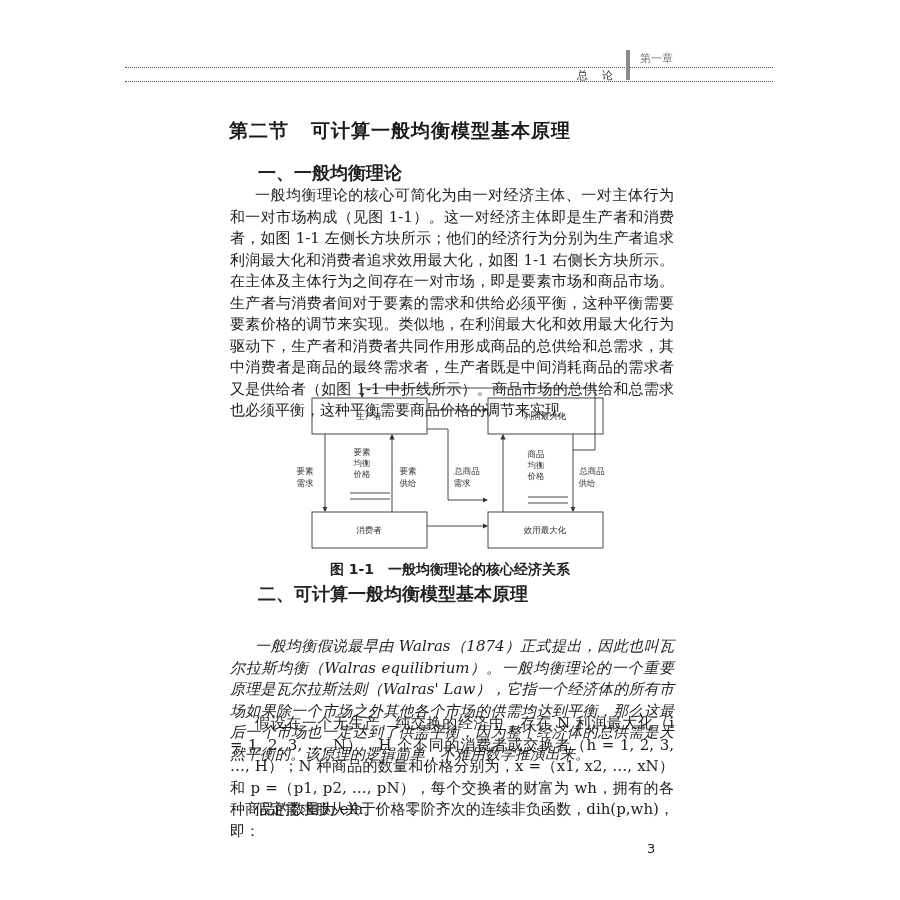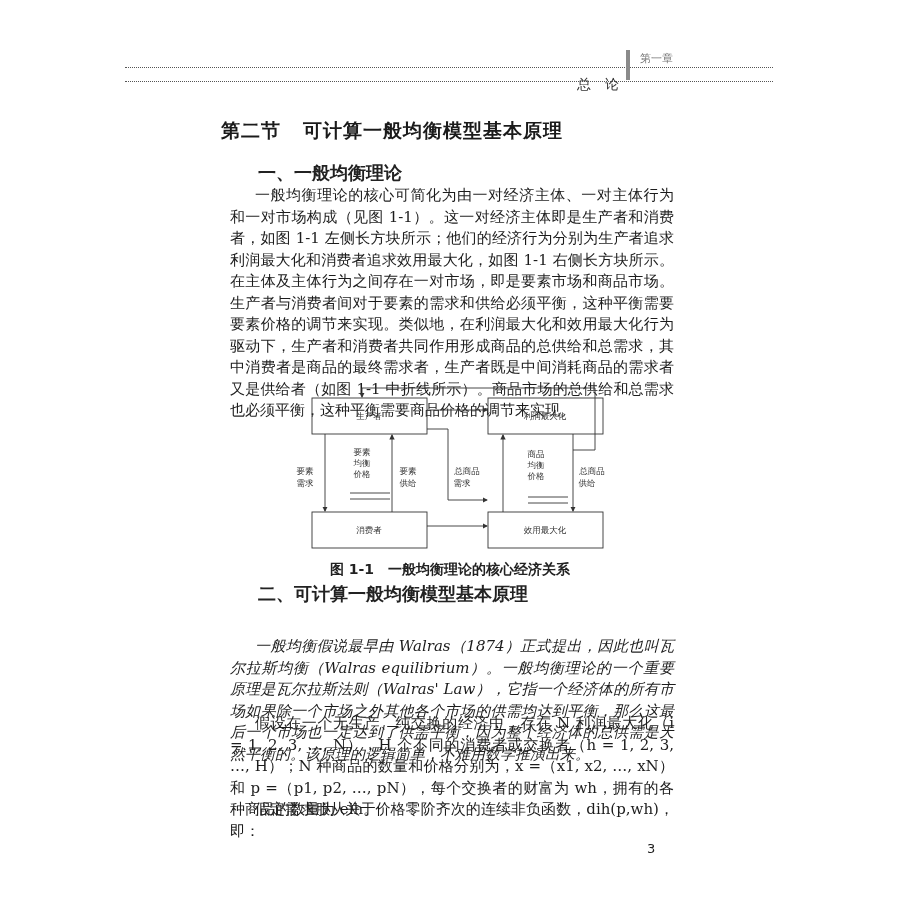--- a/index.html
+++ b/index.html
@@ -1,21 +1,21 @@
 <!DOCTYPE html>
 <html><head>
 <meta charset="utf-8">
 <style>
   html, body { margin:0; padding:0; background:#fff; }
   body { width:900px; height:900px; position:relative; overflow:hidden; font-family:"DejaVu Serif", serif; color:#1a1a1a; }
   .hdr-line { position:absolute; left:125px; width:648px; border-top:1px dotted #555; height:0; }
   .hdr-bar { position:absolute; left:626px; top:50px; width:4px; height:30px; background:#8a8a8a; }
   .hdr-chapter { position:absolute; left:640px; top:51px; font-size:11px; color:#777; font-family:Liberation Serif, serif; }
-  .hdr-section { position:absolute; left:577px; top:76px; font-size:14px; color:#333; letter-spacing:14px; font-family:Liberation Sans, sans-serif; }
-  .title { position:absolute; left:4px; width:776px; top:118px; text-align:center; font-size:19px; font-weight:bold; font-family:Liberation Mono, monospace; letter-spacing:1px; }
+  .hdr-section { position:absolute; left:577px; top:68px; font-size:11px; color:#333; letter-spacing:14px; font-family:Liberation Sans, sans-serif; }
+  .title { position:absolute; left:12px; width:776px; top:118px; text-align:center; font-size:19px; font-weight:bold; font-family:Liberation Mono, monospace; letter-spacing:1px; }
   .title .gap { display:inline-block; width:22px; }
   .h2 { position:absolute; left:258px; font-size:18px; font-weight:bold; font-family:"DejaVu Sans", sans-serif; color:#222; }
   .para { position:absolute; left:230px; width:444px; font-size:15px; line-height:21.5px; text-align:justify; text-indent:25px; color:#1c1c1c; }
   .diagram { position:absolute; left:290px; top:380px; width:330px; height:178px; }
   .caption { position:absolute; left:0; width:900px; top:561px; text-align:center; font-size:14px; font-weight:bold; font-family:"DejaVu Sans", sans-serif; color:#222; }
   .pageno { position:absolute; left:647px; top:841px; font-size:13px; font-family:"DejaVu Sans", sans-serif; color:#222; }
   svg text { font-family:"DejaVu Sans", sans-serif; font-size:8.5px; fill:#333; }
 </style>
 </head>
 <body>

